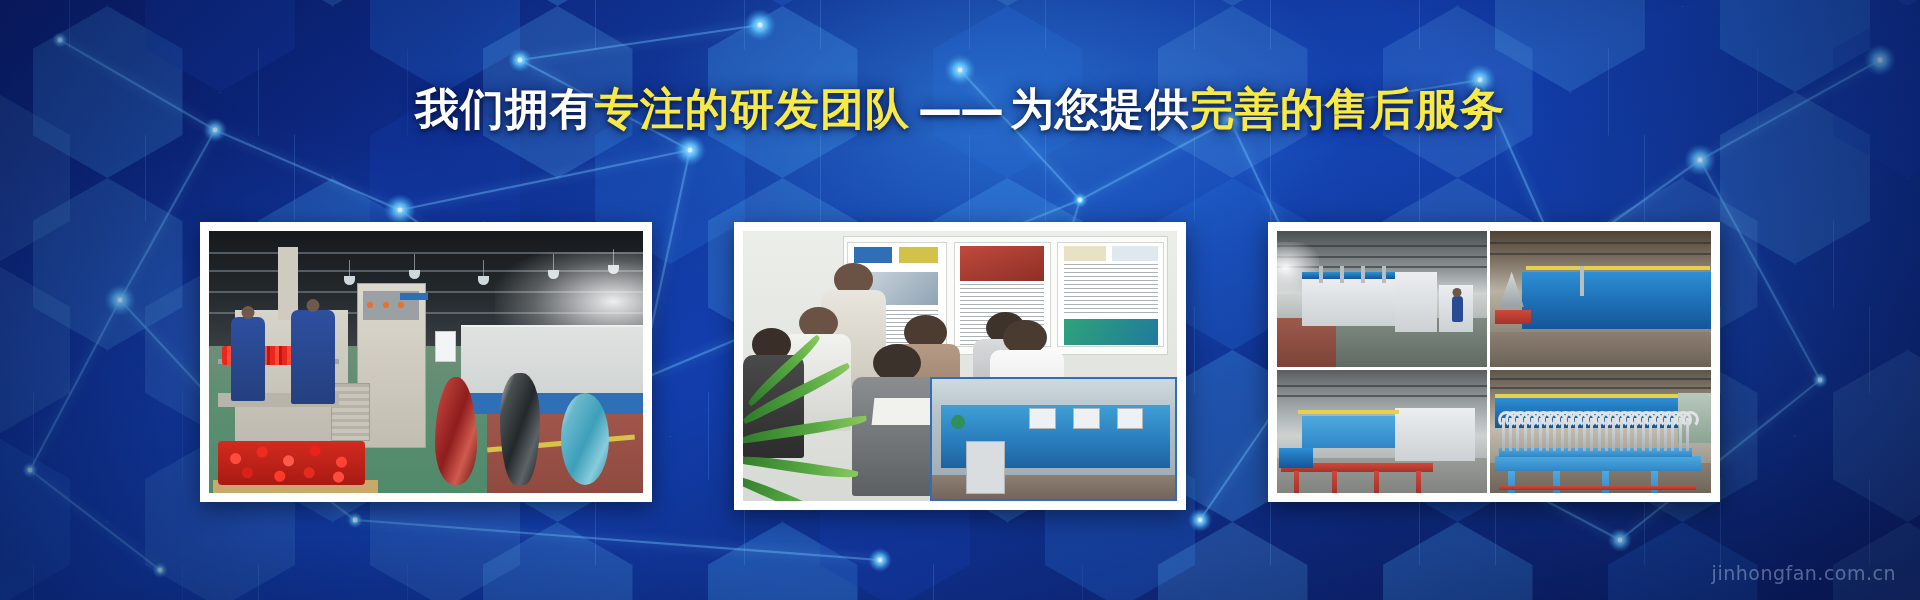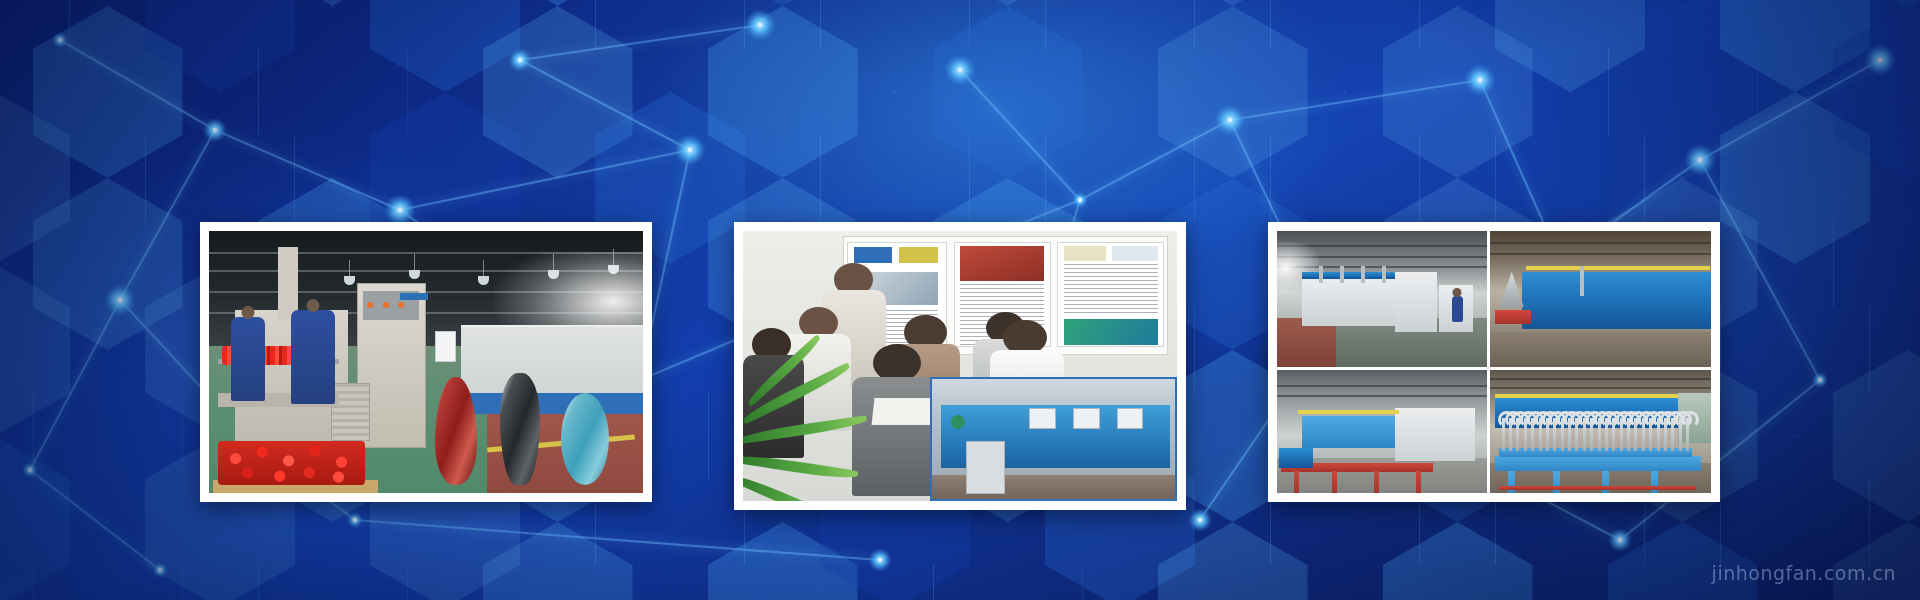--- a/index.html
+++ b/index.html
@@ -588,20 +588,23 @@
         <circle cx="160" cy="570" r="2.4" fill="#d9f1ff" opacity=".9"></circle>
         <circle cx="880" cy="560" r="12" fill="url(#nodeg)"></circle>
         <circle cx="880" cy="560" r="2.4" fill="#d9f1ff" opacity=".9"></circle>
         <circle cx="760" cy="25" r="16" fill="url(#nodeg)"></circle>
         <circle cx="760" cy="25" r="2.4" fill="#d9f1ff" opacity=".9"></circle>
       </g>
   </svg>
 
   <div class="vignette"></div>
 
+  <div class="headline">
+    <span class="w">我们拥有</span><span class="y">专注的研发团队</span><span class="dash">——</span><span class="w">为您提供</span><span class="y">完善的售后服务</span>
+  </div>
 
   <div class="photo-row">
 
     <div class="frame f1">
       <div class="shot">
         <div class="p1-ceiling"></div>
         <div class="p1-truss" style="top:8%"></div>
         <div class="p1-truss" style="top:15%"></div>
         <div class="p1-truss" style="top:23%"></div>
         <div class="p1-truss" style="top:31%"></div>

